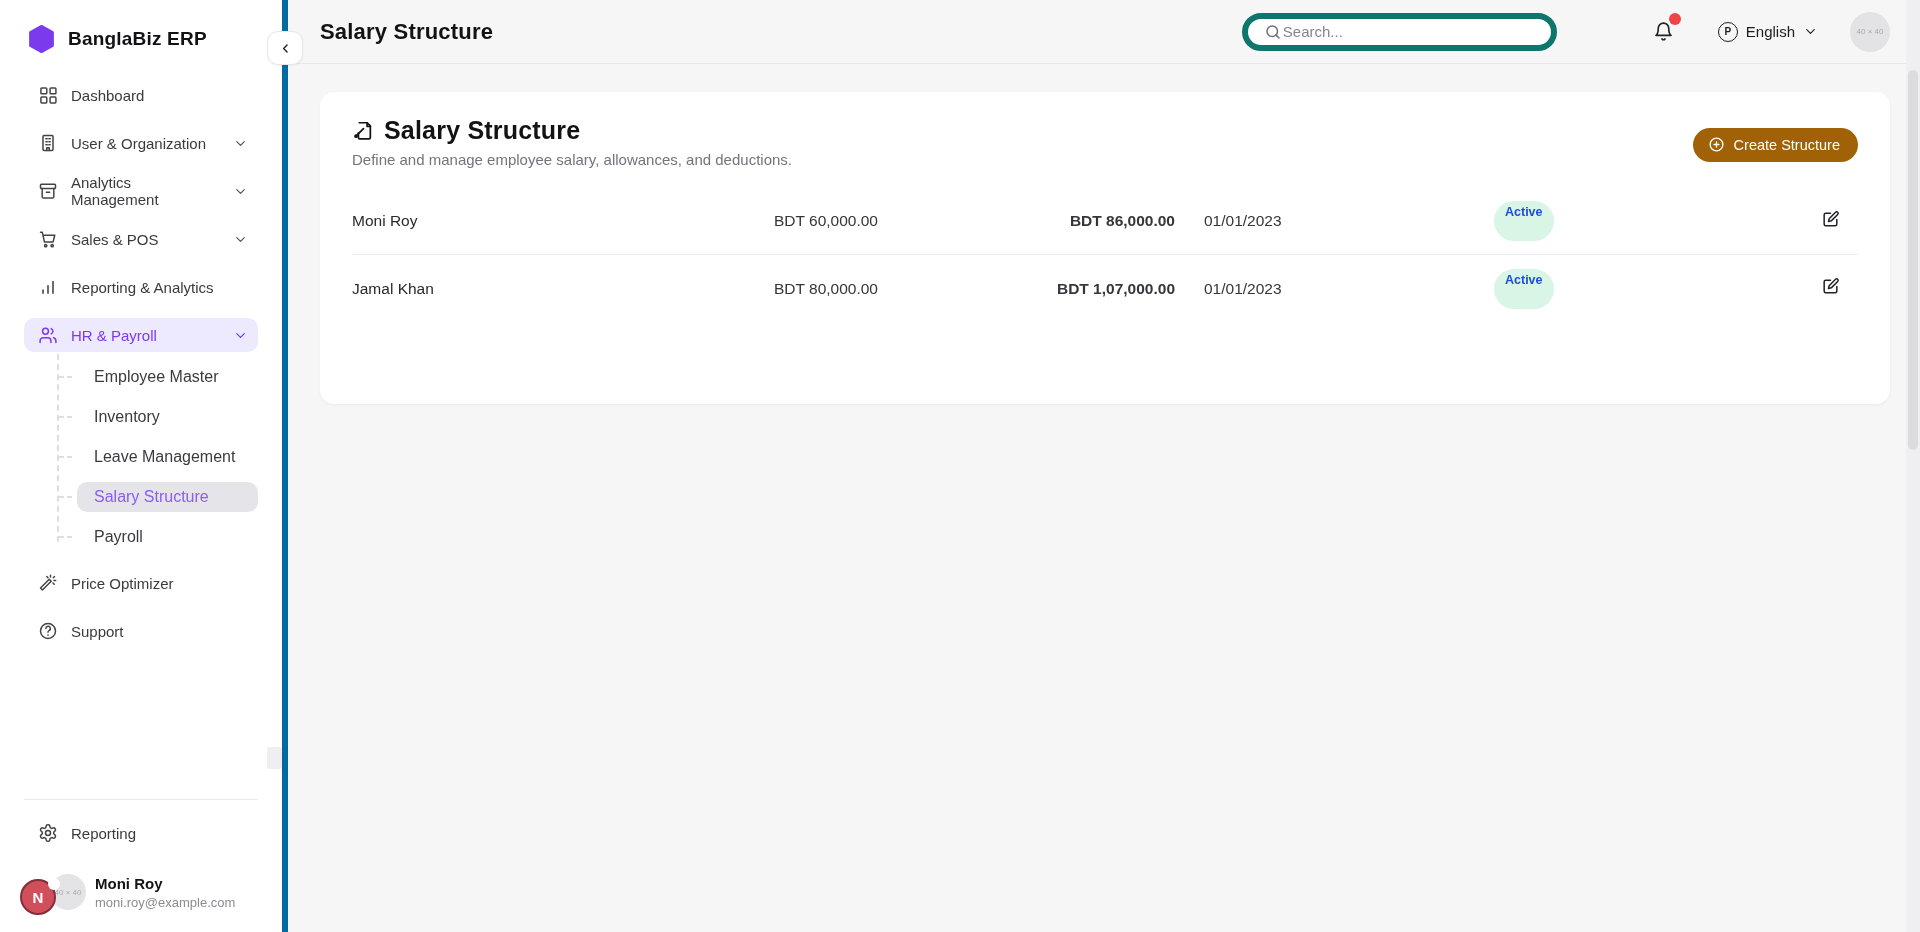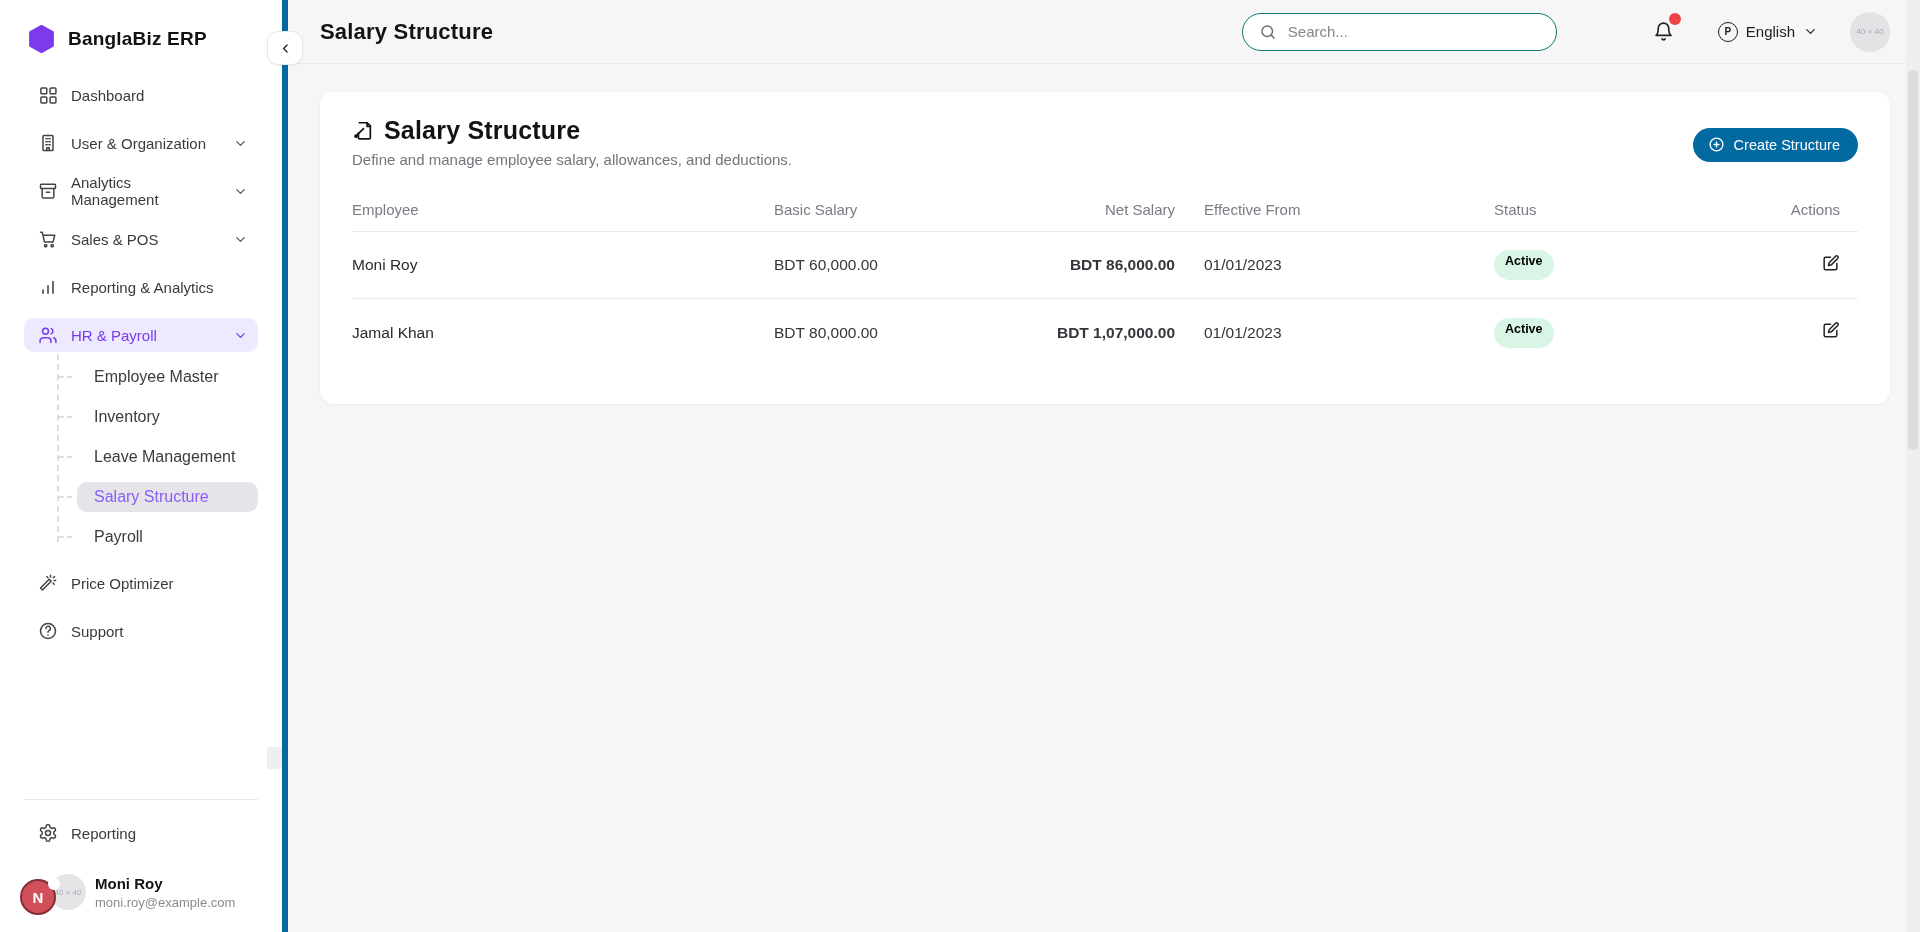--- a/index.html
+++ b/index.html
@@ -55,22 +55,22 @@
                   border:1px solid #e7e7ea; border-radius:11px; box-shadow:0 1px 2px rgba(0,0,0,.05);
                   display:flex; align-items:center; justify-content:center; color:#232327;
                   cursor:pointer; z-index:30; }
 
   
   .main { position:absolute; left:288px; top:0; right:0; bottom:0; }
   .topbar { display:flex; align-items:center; height:64px; padding:0 30px 0 32px;
             border-bottom:1px solid #e7e7ea; }
   .page-title { font-size:22px; font-weight:800; color:#131316; letter-spacing:.2px; }
   .topbar-right { margin-left:auto; display:flex; align-items:center; }
-  .search-pill { display:flex; align-items:center; gap:11px; width:315px; height:38px;
-                 background:#ffffff; border:1px solid #0f766e; border-radius:19px; padding:0 16px; }
+  .search-pill { display:flex; align-items:center; gap:1px; width:315px; height:38px;
+                 background:#ffffff; border:6px solid #0f766e; border-radius:19px; padding:0 16px; }
   .search-pill input { border:none; outline:none; background:transparent; font-size:15px;
                        color:#3a3a41; width:100%; font-family:inherit; }
   .search-pill input::placeholder { color:#85858d; }
   .search-icon { color:#6f6f77; }
   .bell-wrap { position:relative; margin-left:96px; color:#232327; cursor:pointer; }
   .bell-dot { position:absolute; top:-8px; right:-7px; width:12px; height:12px; border-radius:50%;
               background:#ee4446; }
   .lang { display:flex; align-items:center; gap:8px; margin-left:44px; font-size:15px;
           color:#1d1d21; cursor:pointer; }
   .p-circle { width:20px; height:20px; border:1.7px solid #1d1d21; border-radius:50%;
@@ -83,36 +83,36 @@
   
   .content { padding:28px 30px 0 32px; }
   .card { width:1570px; height:312px; background:#ffffff; border-radius:14px;
           box-shadow:0 1px 3px rgba(20,20,25,.05); padding:24px 32px 0 32px; }
   .card-head { display:flex; justify-content:space-between; }
   .card-title-row { display:flex; align-items:center; gap:10px; }
   .card-title-icon { color:#141417; }
   .card-title { font-size:25px; font-weight:800; color:#131316; letter-spacing:.2px; }
   .card-desc { font-size:15px; color:#74747c; margin-top:6px; }
   .create-btn { display:flex; align-items:center; gap:9px; align-self:flex-start; margin-top:12px;
-                background:#0369a1; color:#ffffff; border:none; border-radius:999px;
+                background:#a16207; color:#ffffff; border:none; border-radius:999px;
                 padding:8px 18px 9px 15px; font-size:14.5px; font-family:inherit; cursor:pointer; }
 
   .table { margin-top:20px; }
   .trow { display:grid; grid-template-columns:422px 200px 201px 290px 313px 80px; align-items:center; }
   .thead { height:44px; border-bottom:1px solid #ececef; }
   .th { font-size:15px; color:#7b7b84; font-weight:400; }
   .tbody-row { height:67px; border-bottom:1px solid #ececef; }
   .tbody-row:last-child { border-bottom:none; }
   .c-from, .c-status { padding-left:29px; }
   .c-net { text-align:right; font-weight:700; color:#131316; }
   .c-actions { text-align:right; padding-right:18px; }
   .cell { font-size:15.5px; color:#35353b; }
   .c-emp { color:#29292e; }
-  .badge { display:inline-block; background:#d8f5e6; color:#000000; font-size:12.5px; font-weight:700;
-           padding:4px 11px 12px 11px; border-radius:999px; }
+  .badge { display:inline-block; background:#d8f5e6; color:#1d4ed8; font-size:12.5px; font-weight:700;
+           padding:4px 11px 22px 11px; border-radius:999px; }
   .edit-btn { background:none; border:none; color:#232327; cursor:pointer; padding:0; }
 
   
   .page-scrollbar { position:absolute; right:0; top:0; bottom:0; width:14px; background:#efeff1; z-index:10; }
   .page-scrollthumb { position:absolute; right:2px; top:70px; width:10px; height:380px;
                       background:#dcdcdf; border-radius:5px; }
 </style>
 </head>
 <body>
 
@@ -348,28 +348,20 @@
               <svg viewBox="0 0 24 24" width="17" height="17" fill="none" stroke="currentColor" stroke-width="1.9" stroke-linecap="round">
                   <circle cx="12" cy="12" r="9"></circle>
                   <path d="M12 8.5v7M8.5 12h7"></path>
                 </svg>
             </span>
             <span>Create Structure</span>
           </button>
         </div>
 
         <div class="table">
-          <div class="trow thead">
-            <span class="th">Employee</span>
-            <span class="th">Basic Salary</span>
-            <span class="th c-net" style="font-weight:400;color:#7b7b84;">Net Salary</span>
-            <span class="th c-from">Effective From</span>
-            <span class="th c-status">Status</span>
-            <span class="th c-actions">Actions</span>
-          </div>
 
           <div class="trow tbody-row">
             <span class="cell c-emp">Moni Roy</span>
             <span class="cell">BDT 60,000.00</span>
             <span class="cell c-net">BDT 86,000.00</span>
             <span class="cell c-from">01/01/2023</span>
             <span class="c-status"><span class="badge">Active</span></span>
             <span class="c-actions">
               <button class="edit-btn">
                 <span>

